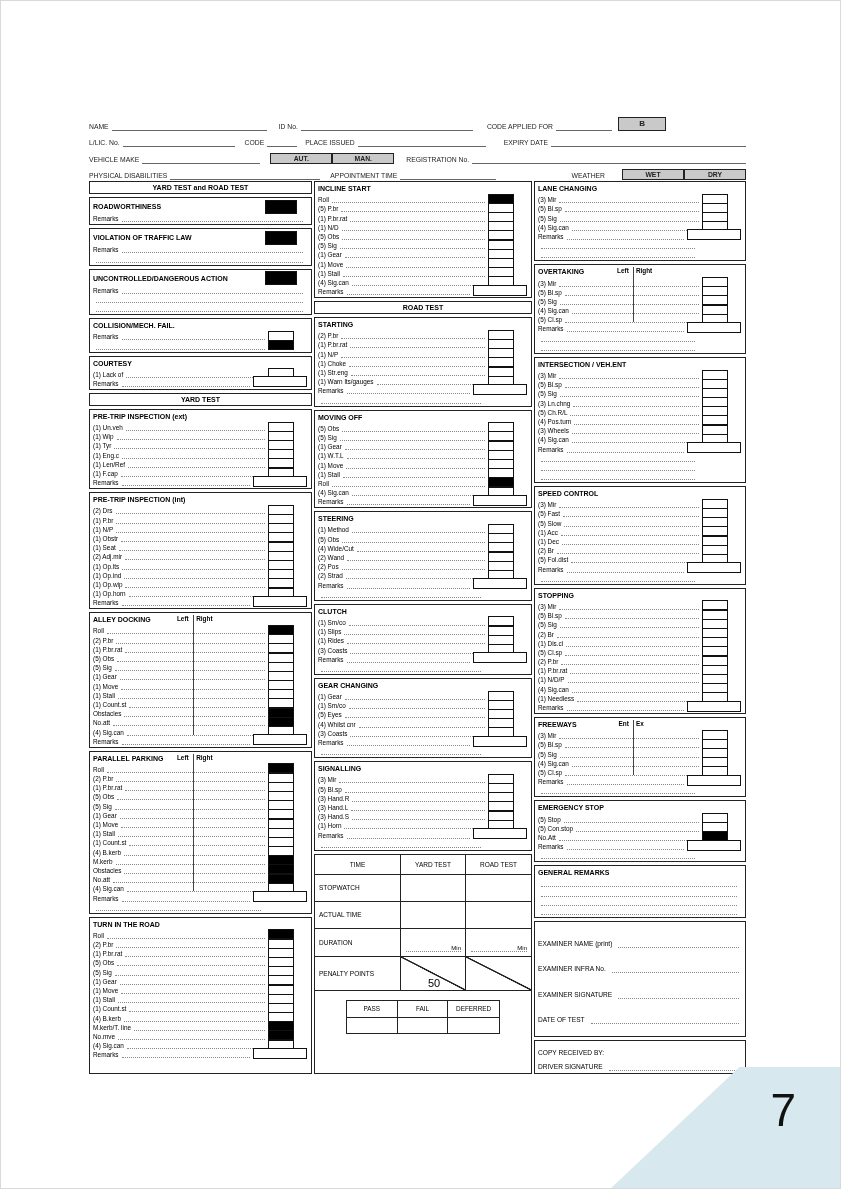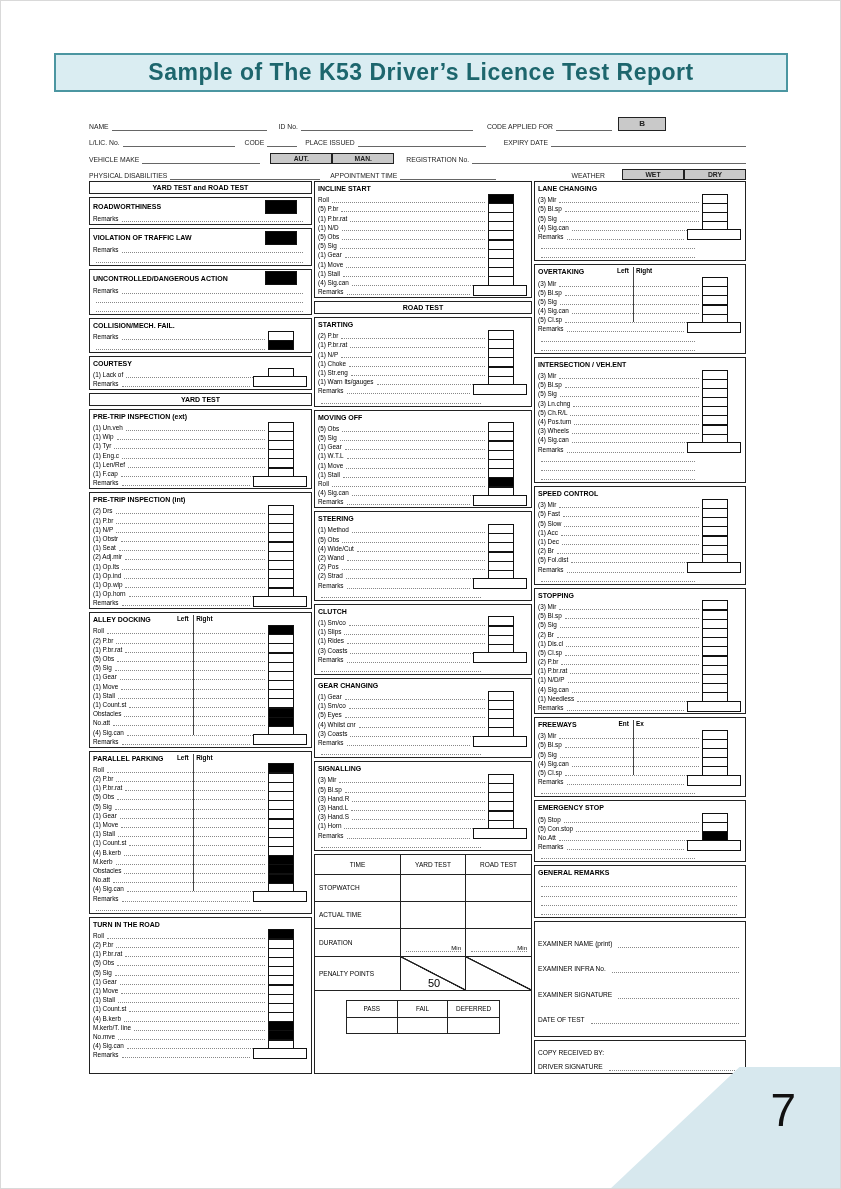--- a/index.html
+++ b/index.html
@@ -63,21 +63,20 @@
   .rc.b{border-bottom:none;height:15px;}
   
   .srow{display:flex;align-items:flex-end;font-size:6.6px;height:14px;}
   .srow .lab{white-space:nowrap;line-height:8px;padding-right:3px;}
 </style>
 </head>
 <body>
 
 <div class="page">
 
-  <div class="title-banner">Sample of The K53 Driver’s Licence Test Report</div>
 
   <div class="form-head">
     <div class="hrow">
       <span class="lab">NAME</span>
       <span class="u" style="width:155px"></span>
       <span class="lab" style="margin-left:12px">ID No.</span>
       <span class="u" style="width:172px"></span>
       <span class="lab" style="margin-left:14px">CODE APPLIED FOR</span>
       <span class="u" style="width:56px"></span>
       <span class="gbtn bbox">B</span>

